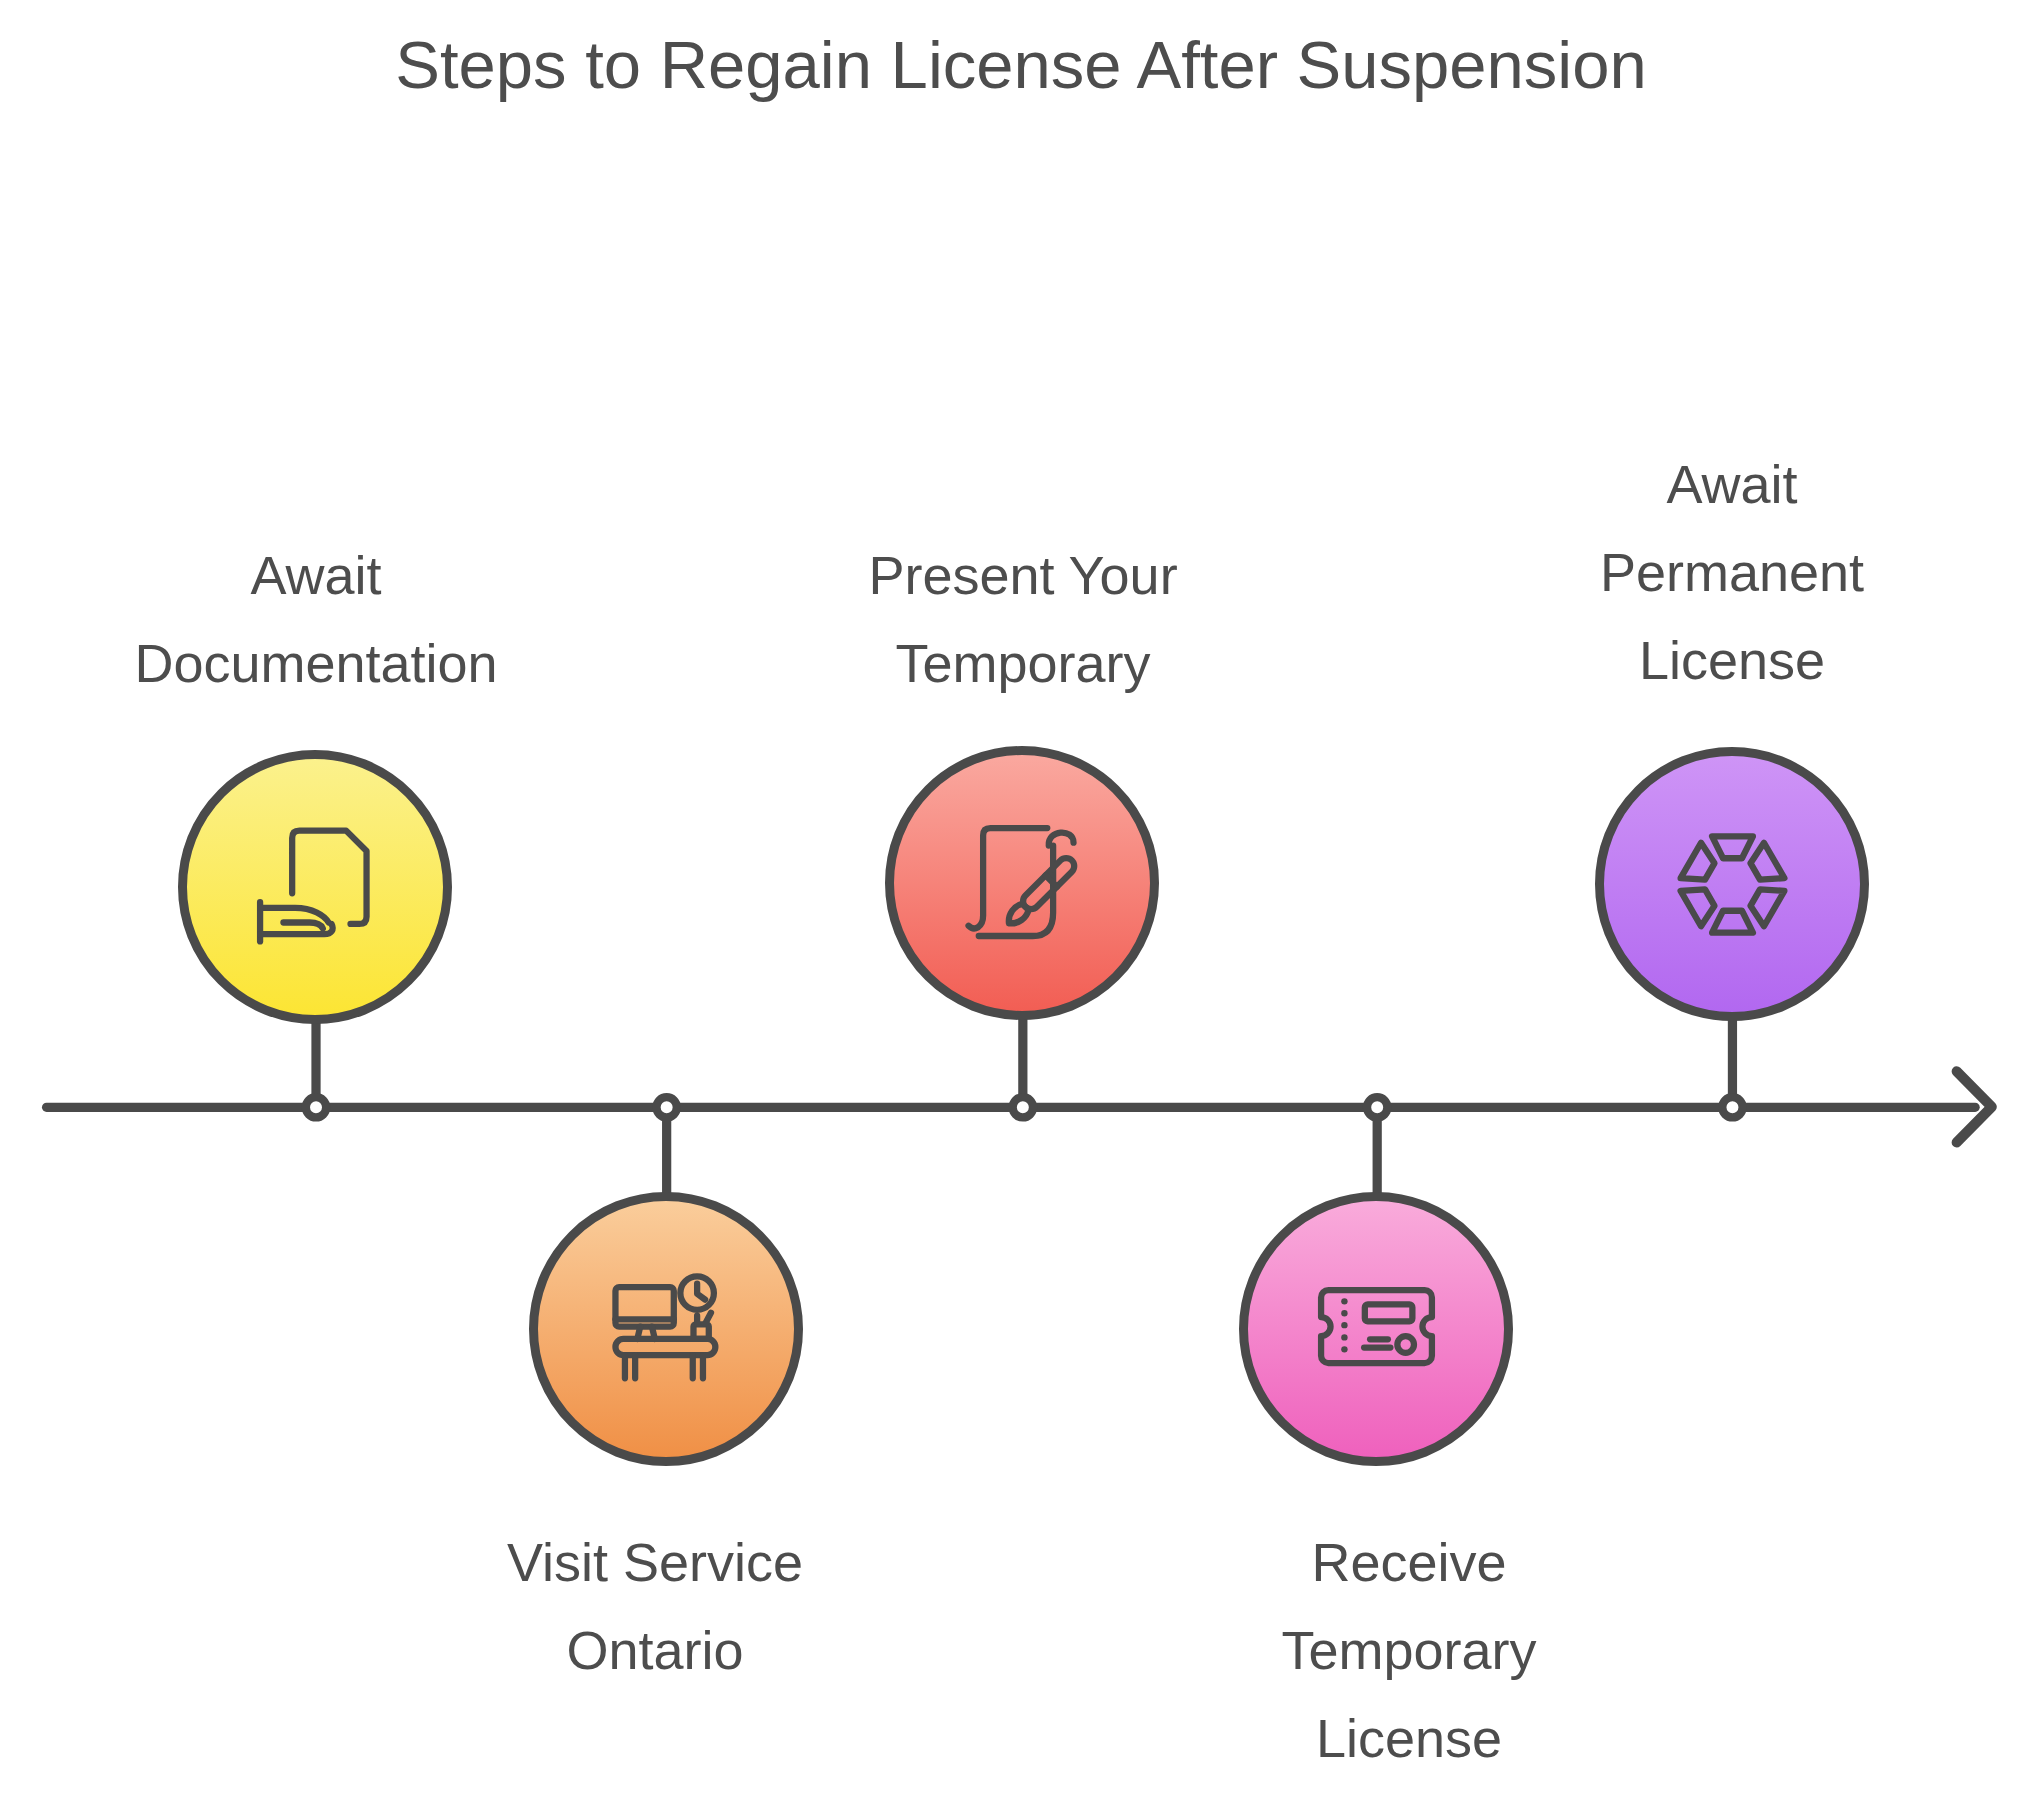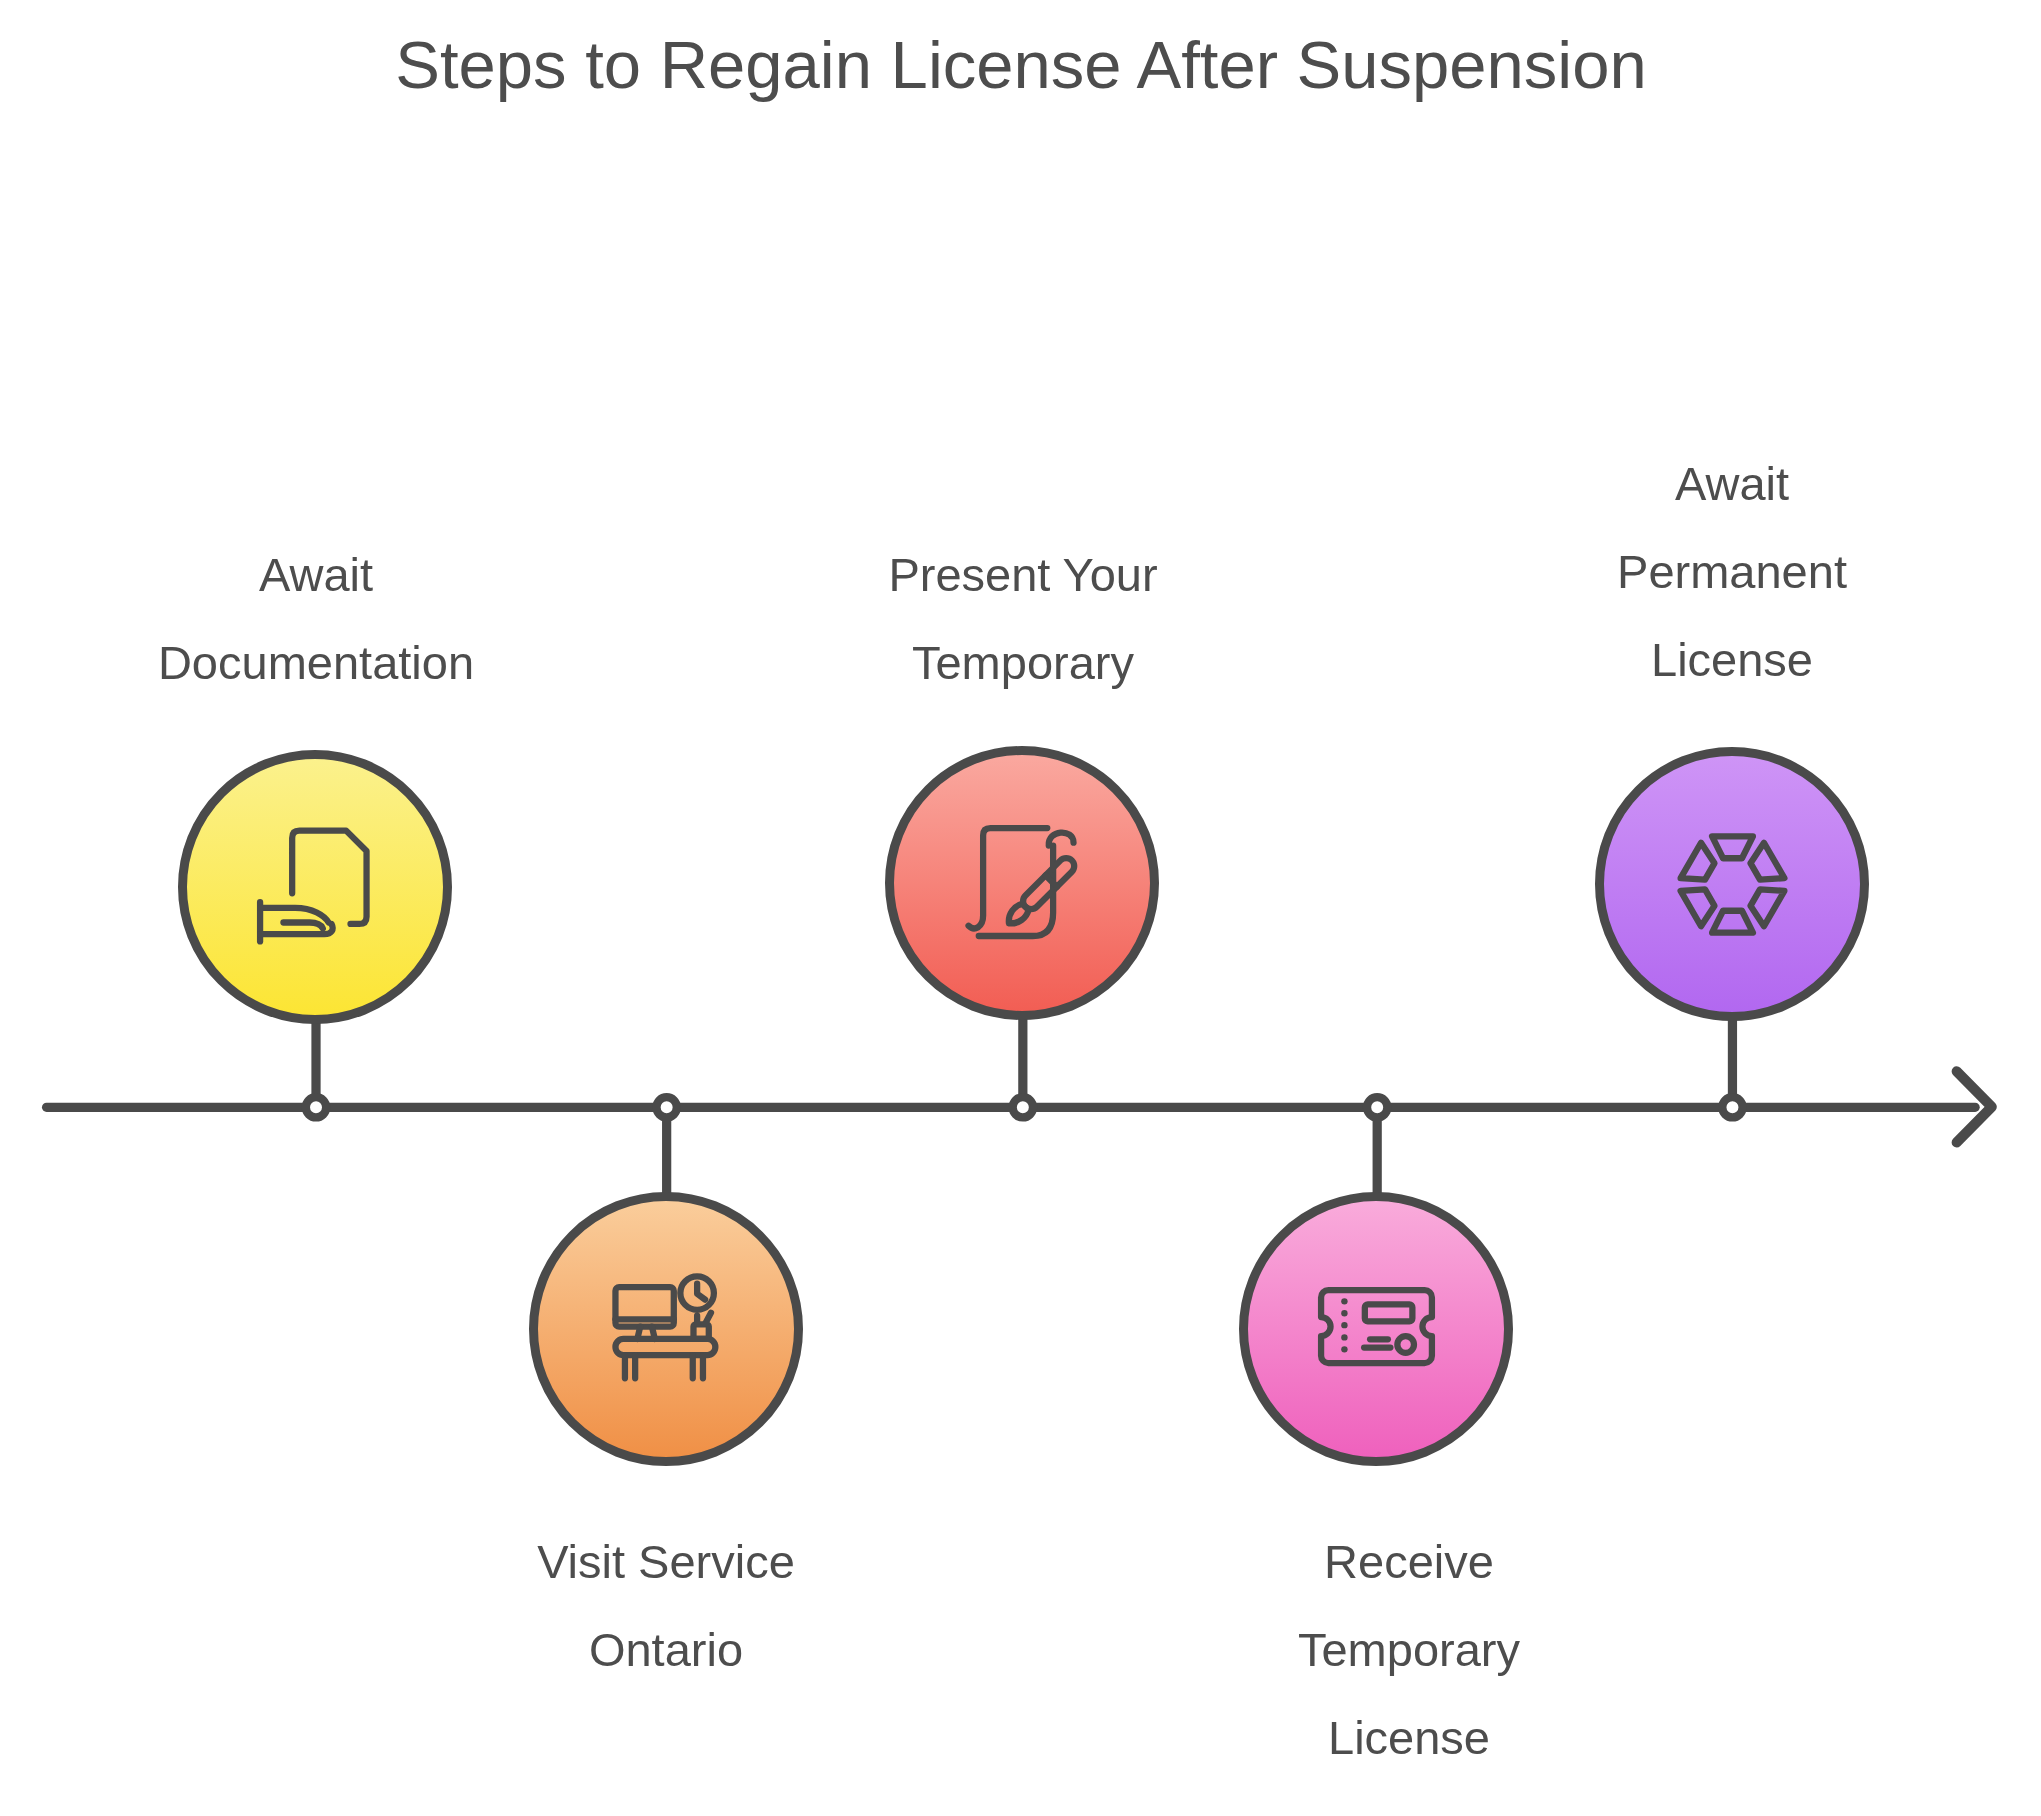--- a/index.html
+++ b/index.html
@@ -53,21 +53,21 @@
     stroke: var(--stroke);
     stroke-width: 4.3;
     stroke-linecap: round;
     stroke-linejoin: round;
   }
   .icon .fill { fill: var(--stroke); stroke: none; }
   .step-label {
     position: absolute;
     width: 554px;
     text-align: center;
-    font-size: 47px;
+    font-size: 54px;
     line-height: 88px;
     font-weight: 400;
     color: var(--text);
     white-space: pre-line;
   }
 </style>
 </head>
 <body>
 
 <div class="canvas">
@@ -107,21 +107,21 @@
       <path d="M25,53 H65"></path>
       <path d="M42,58 L40,66.5 M50,58 L52,66.5"></path>
       <circle cx="81" cy="35" r="11.5"></circle>
       <path d="M81,28.5 V35.5 L86.5,39.5"></path>
       <rect x="78.5" y="56.5" width="10.5" height="10" rx="1.5"></rect>
       <path d="M81,56 V50.5 M86.5,56 L90.5,48.5"></path>
       <rect x="25" y="66.5" width="68.5" height="11" rx="5.5"></rect>
       <path d="M31.5,77.5 V93.5 M38.5,77.5 V93.5 M78,77.5 V93.5 M85,77.5 V93.5"></path>
     </svg>
   </div>
-  <div class="step-label" style="left:389px; top:1518px;">Visit Service
+  <div class="step-label" style="left:378px; top:1518px;">Visit Service
 Ontario</div>
 
   <div class="step-circle" style="left: 885px; top: 746px; background: linear-gradient(rgb(250, 168, 159) 0%, rgb(242, 94, 84) 100%);">
     <svg class="icon" viewBox="0 0 120 120">
       <path d="M23,89 C27,93 33,90 33,82 V27 Q33,22 38,22 H77"></path>
       <path d="M78,34 C77,23 95,22 95,32"></path>
       <path d="M81,34 V80 C81,90 77,96 67,96 H30"></path>
       <g transform="rotate(45 50 88)">
         <path d="M50,87 C45,83 44,76 47,71 H53 C56,76 55,83 50,87 Z"></path>
         <rect x="44.5" y="26" width="11" height="45" rx="5.5"></rect>

